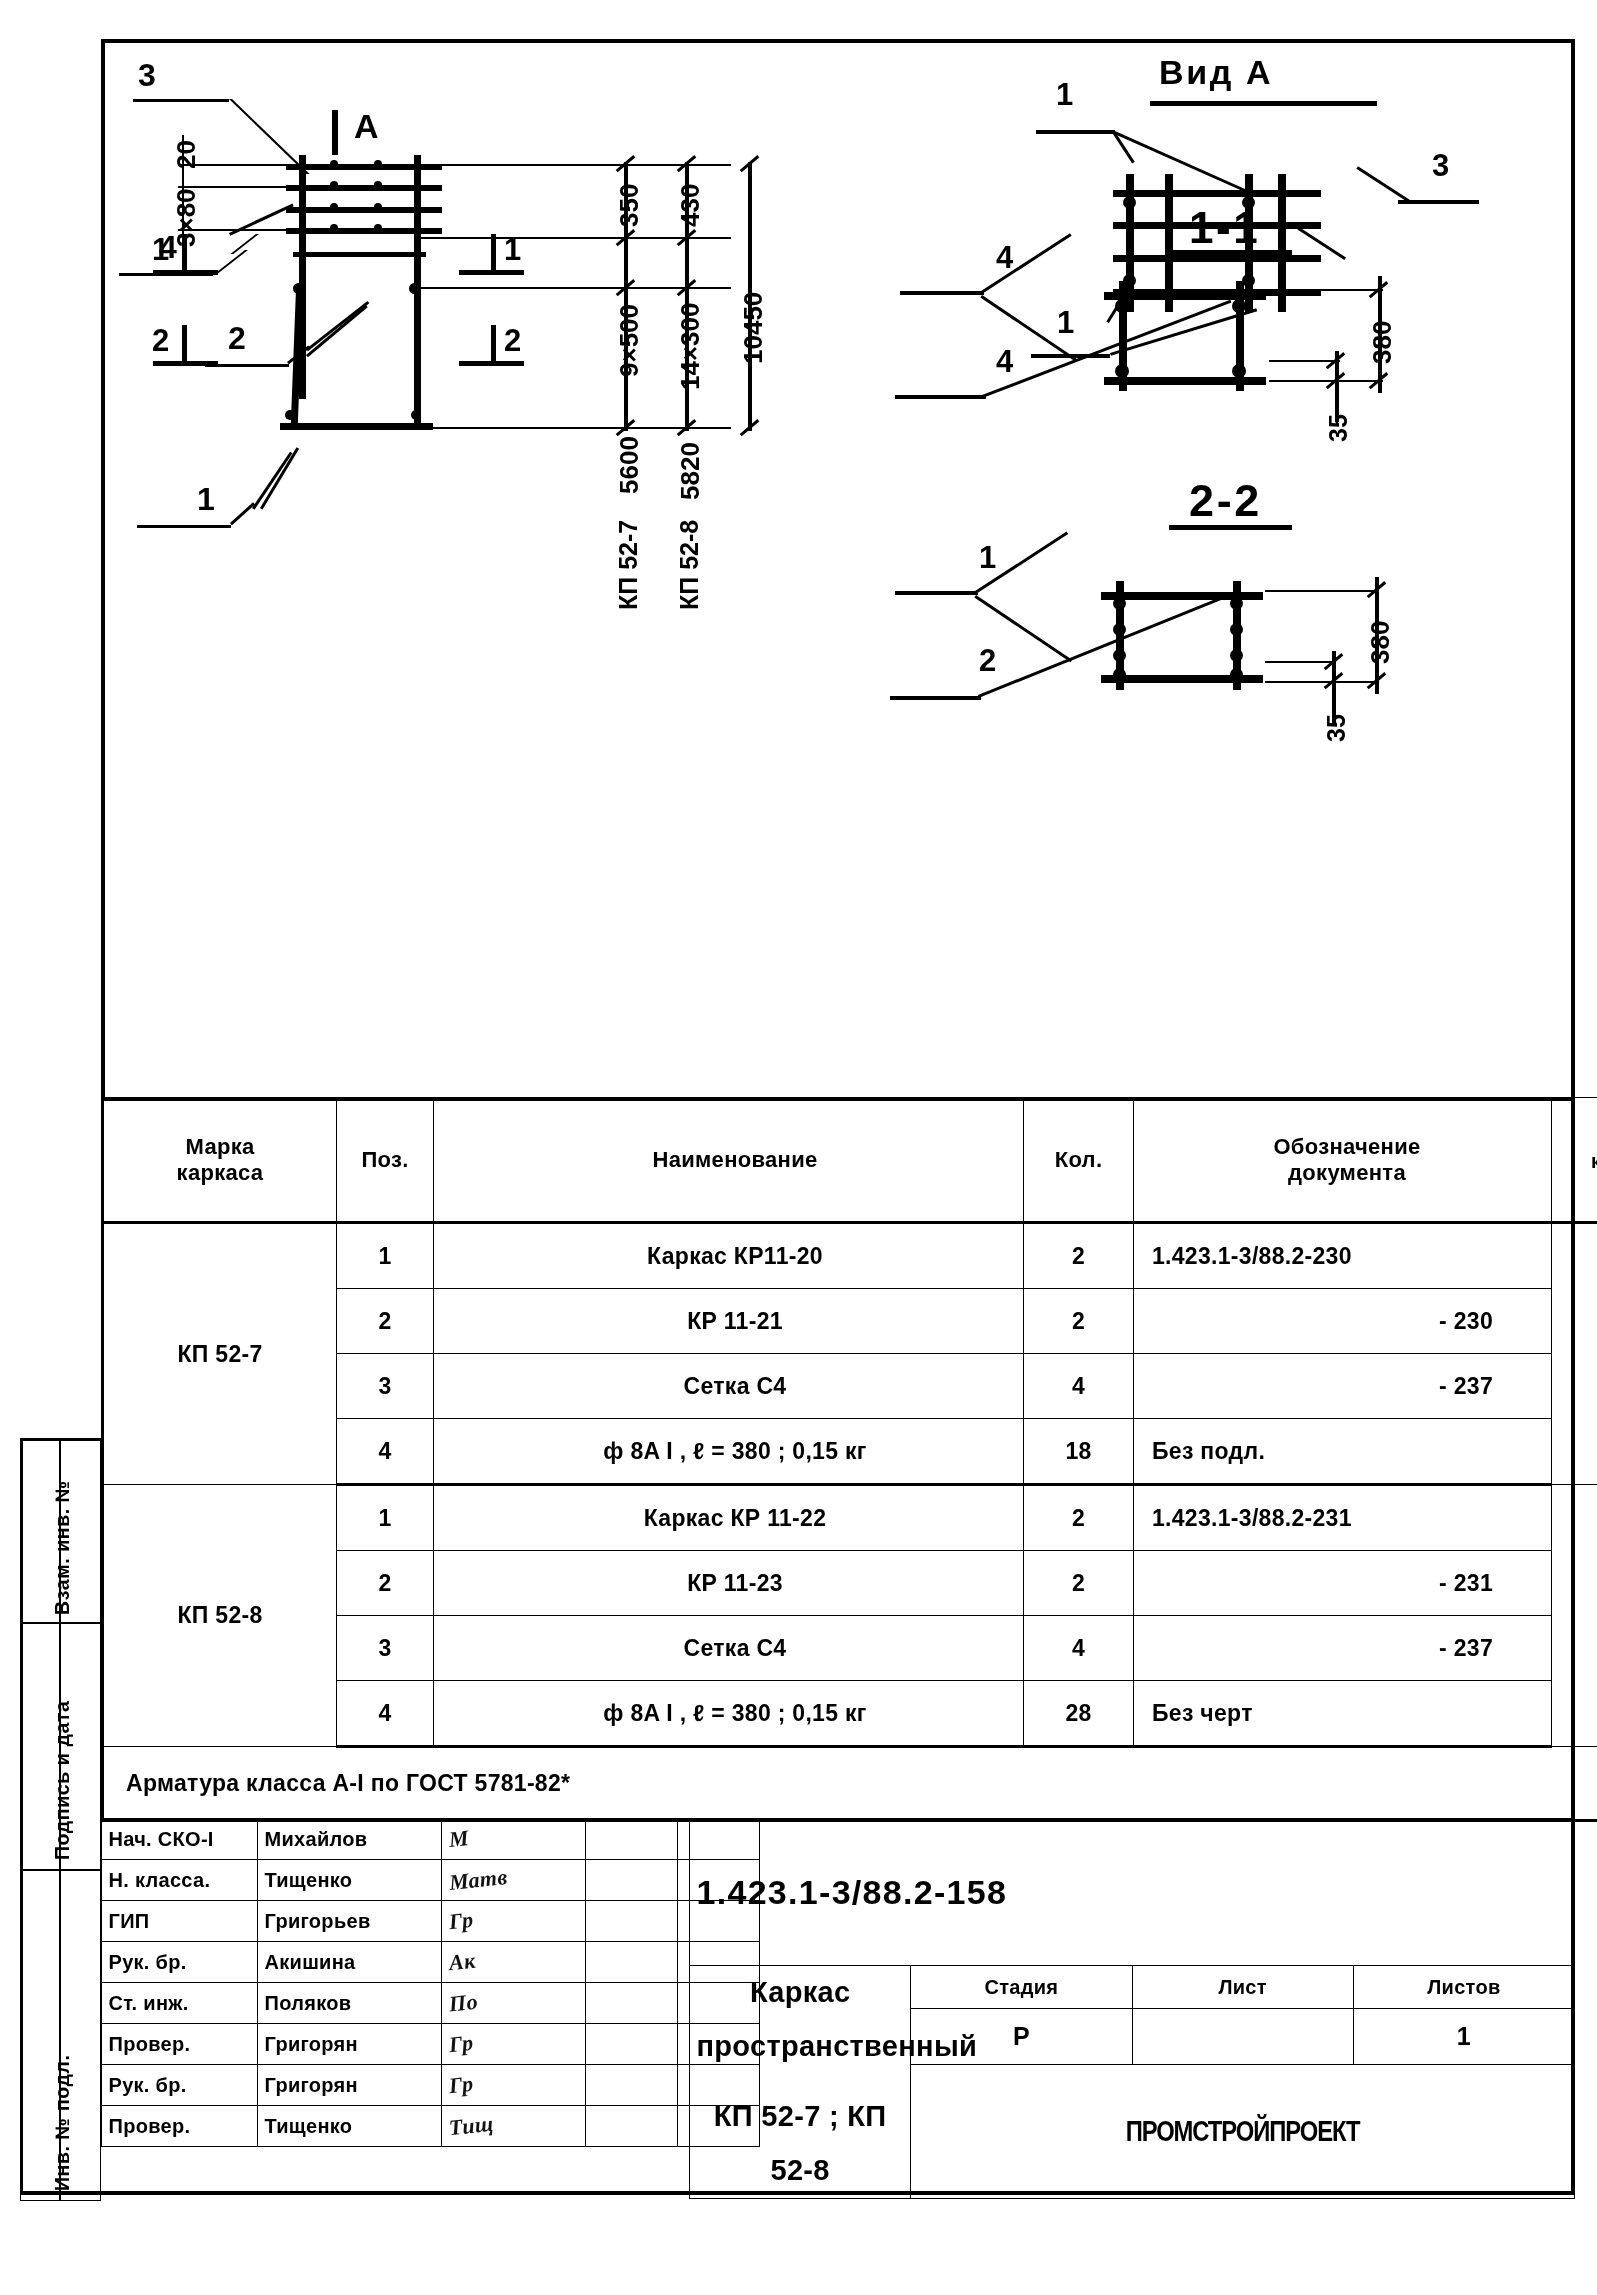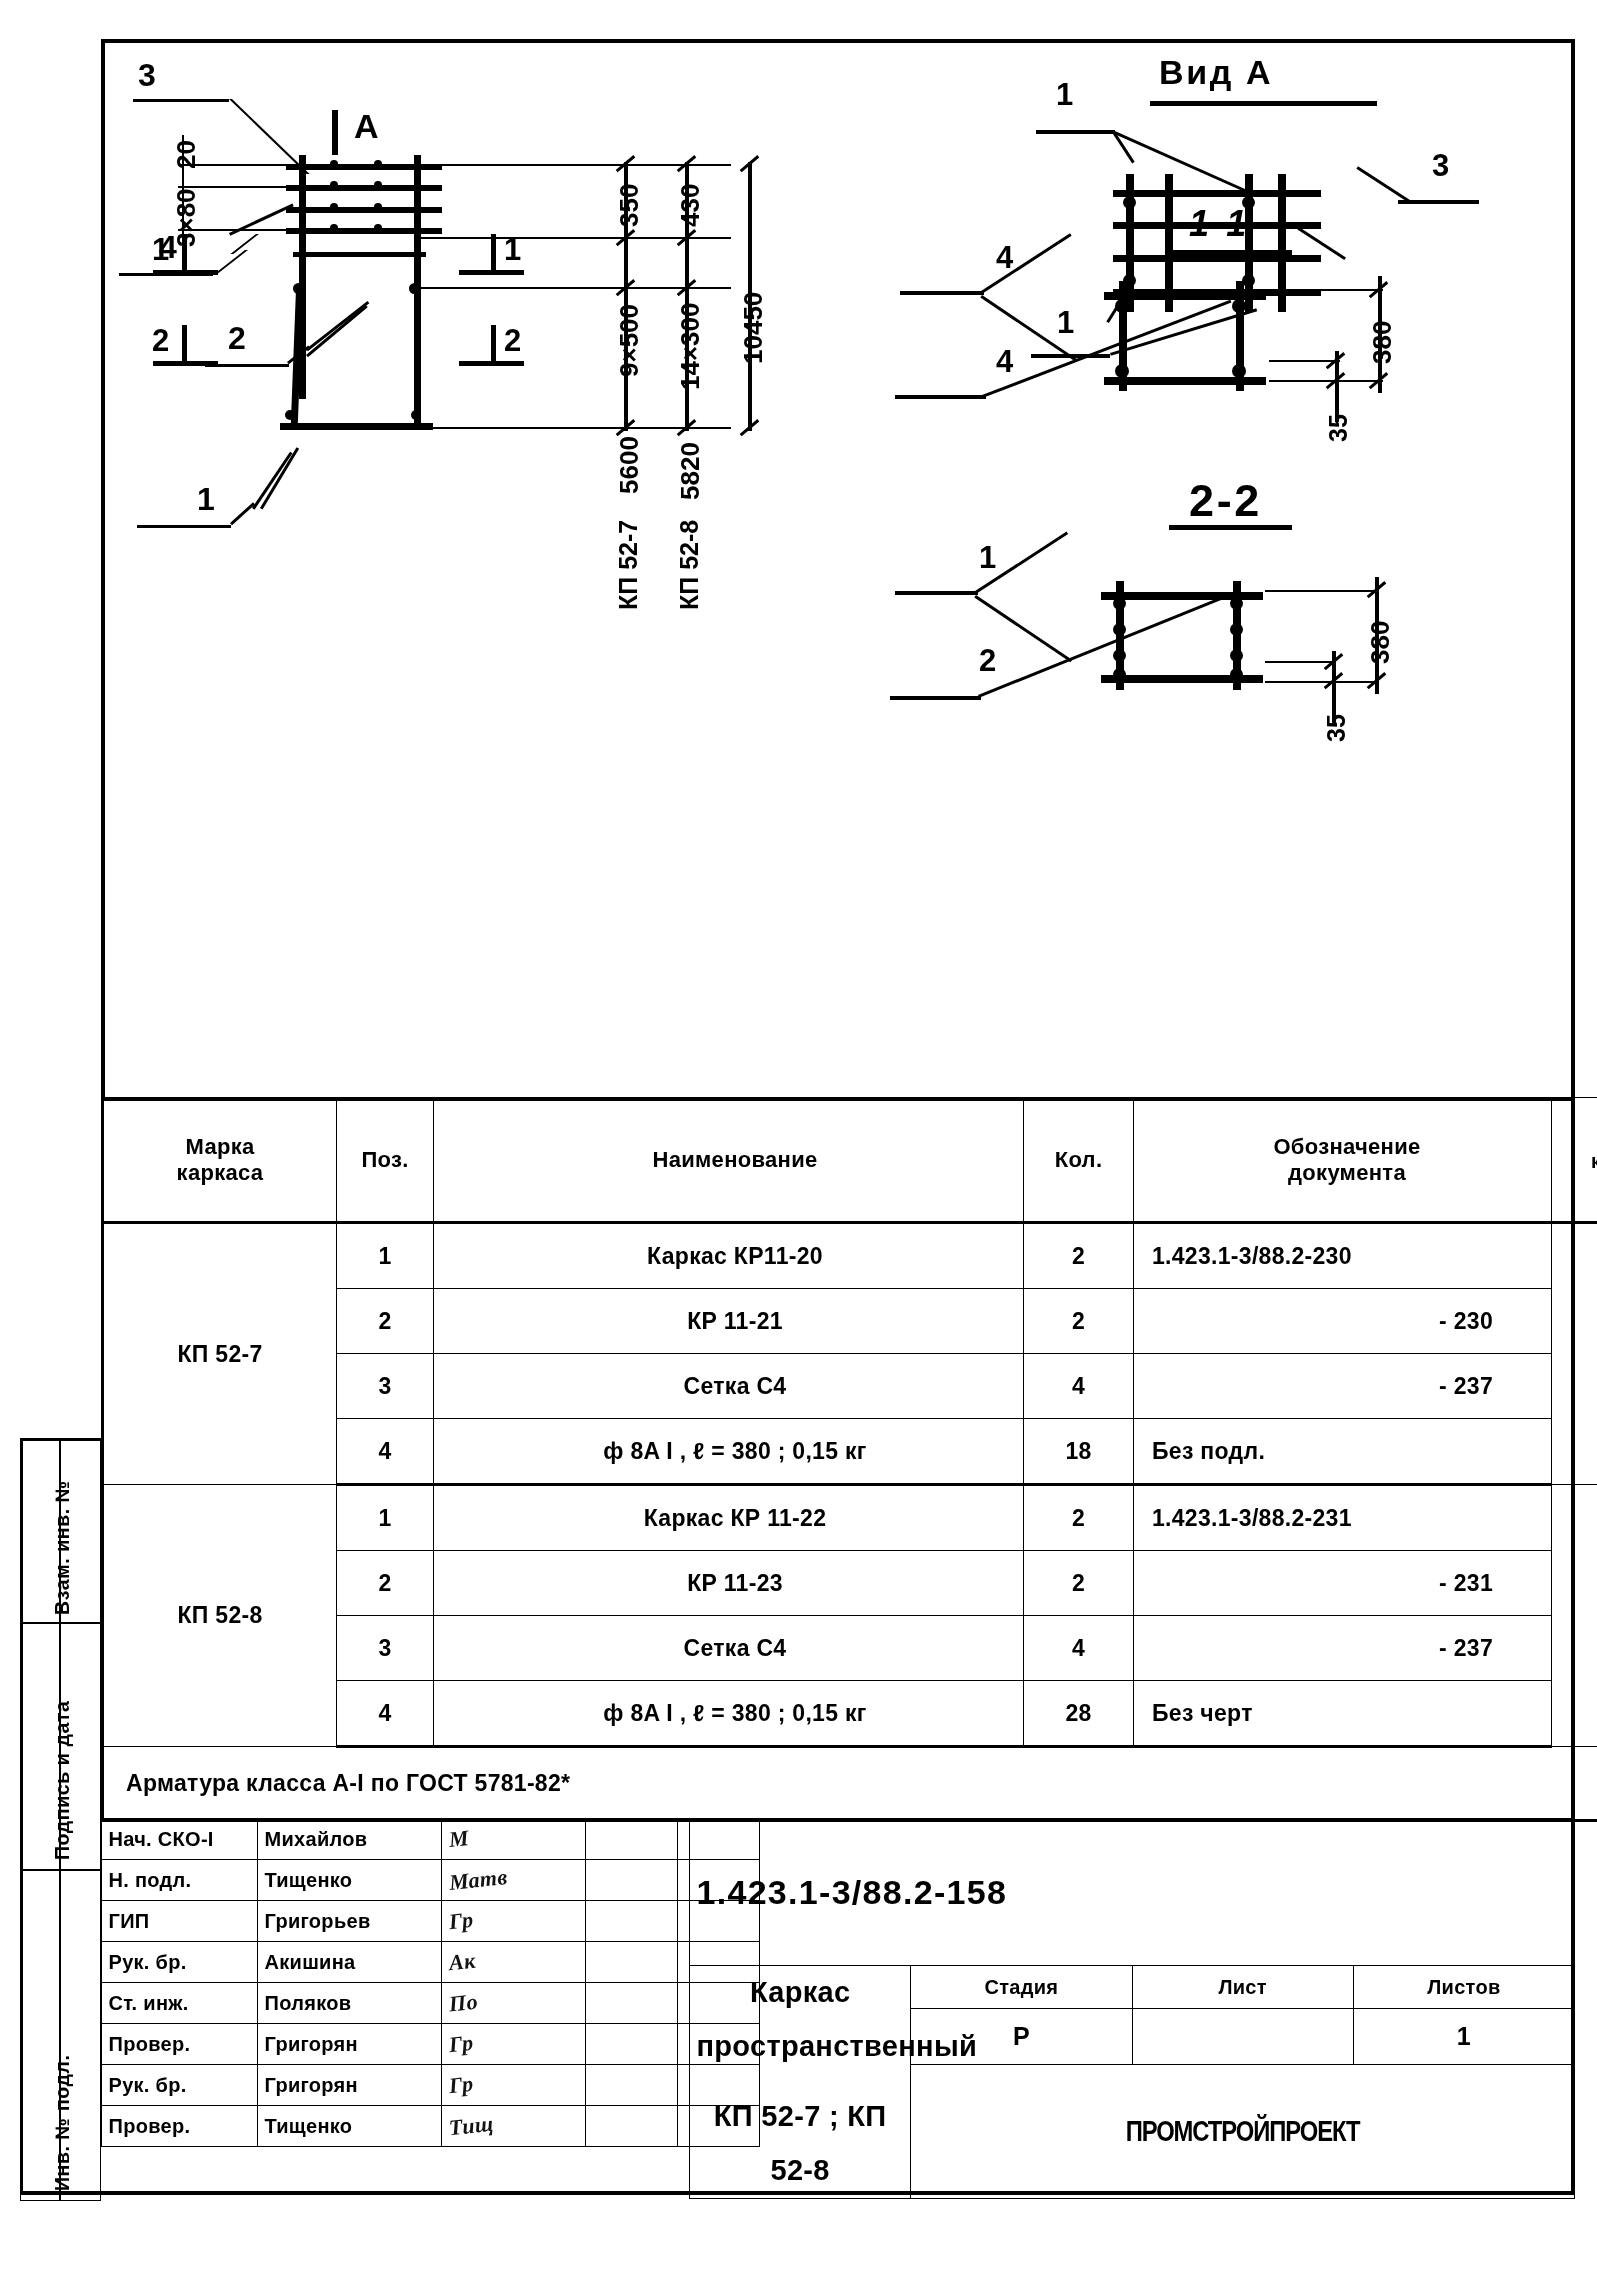--- a/index.html
+++ b/index.html
@@ -235,21 +235,21 @@
     <div class="bar-h" style="left:1012px;top:250px;width:208px;height:7.1px;"></div>
     <div class="bar-v" style="left:1025px;top:135px;width:7.8px;height:138px;"></div>
     <div class="bar-v" style="left:1064px;top:135px;width:7.8px;height:138px;"></div>
     <div class="bar-v" style="left:1144px;top:135px;width:7.8px;height:138px;"></div>
     <div class="bar-v" style="left:1177px;top:135px;width:7.8px;height:138px;"></div>
     <div class="nodesm" style="left:1022px;top:157px;width:13px;height:13px;"></div>
     <div class="nodesm" style="left:1141px;top:157px;width:13px;height:13px;"></div>
     <div class="nodesm" style="left:1022px;top:235px;width:13px;height:13px;"></div>
     <div class="nodesm" style="left:1141px;top:235px;width:13px;height:13px;"></div>
 
-    <div class="sect-title" style="left:1088px;top:164px;font-size:36px;letter-spacing:2.6px;font-style:italic;">1-1</div>
+    <div class="sect-title" style="left:1088px;top:164px;font-size:44px;letter-spacing:2.6px;">1-1</div>
     <div class="sect-rule" style="left:1068px;top:211px;width:123px;"></div>
 
     <div class="txt" style="left:895px;top:201px;font-size:31px;">4</div>
     <div class="thin" style="left:799px;top:252px;width:84px;height:3.9px;"></div>
     <div class="thin" style="left:881px;top:252px;width:107px;height:3.2px;transform:rotate(-33deg);transform-origin:left bottom;"></div>
 
     <div class="txt" style="left:895px;top:305px;font-size:31px;">4</div>
     <div class="thin" style="left:794px;top:356px;width:91px;height:3.9px;"></div>
     <div class="thin" style="left:881px;top:256px;width:114px;height:3.2px;transform:rotate(34deg);transform-origin:left top;"></div>
     <div class="thin" style="left:881px;top:356px;width:266px;height:2.6px;transform:rotate(-21deg);transform-origin:left top;"></div>
@@ -419,21 +419,21 @@
           <table class="tb" style="width:588px;table-layout:fixed;">
             <tbody>
                   <tr class="sig-row">
               <td style="width:142px;height:40px;">Нач. СКО-I</td>
               <td style="width:170px;">Михайлов</td>
               <td style="width:130px;"><span class="sig">М</span></td>
               <td style="width:78px;"></td>
               <td style="width:68px;"></td>
             </tr>
             <tr class="sig-row">
-              <td style="height:40px;">Н. подл.</td>
+              <td style="height:40px;">Н. класса.</td>
               <td>Тищенко</td>
               <td><span class="sig">Матв</span></td>
               <td></td>
               <td></td>
             </tr>
             <tr class="sig-row">
               <td style="height:40px;">ГИП</td>
               <td>Григорьев</td>
               <td><span class="sig">Гр</span></td>
               <td></td>

